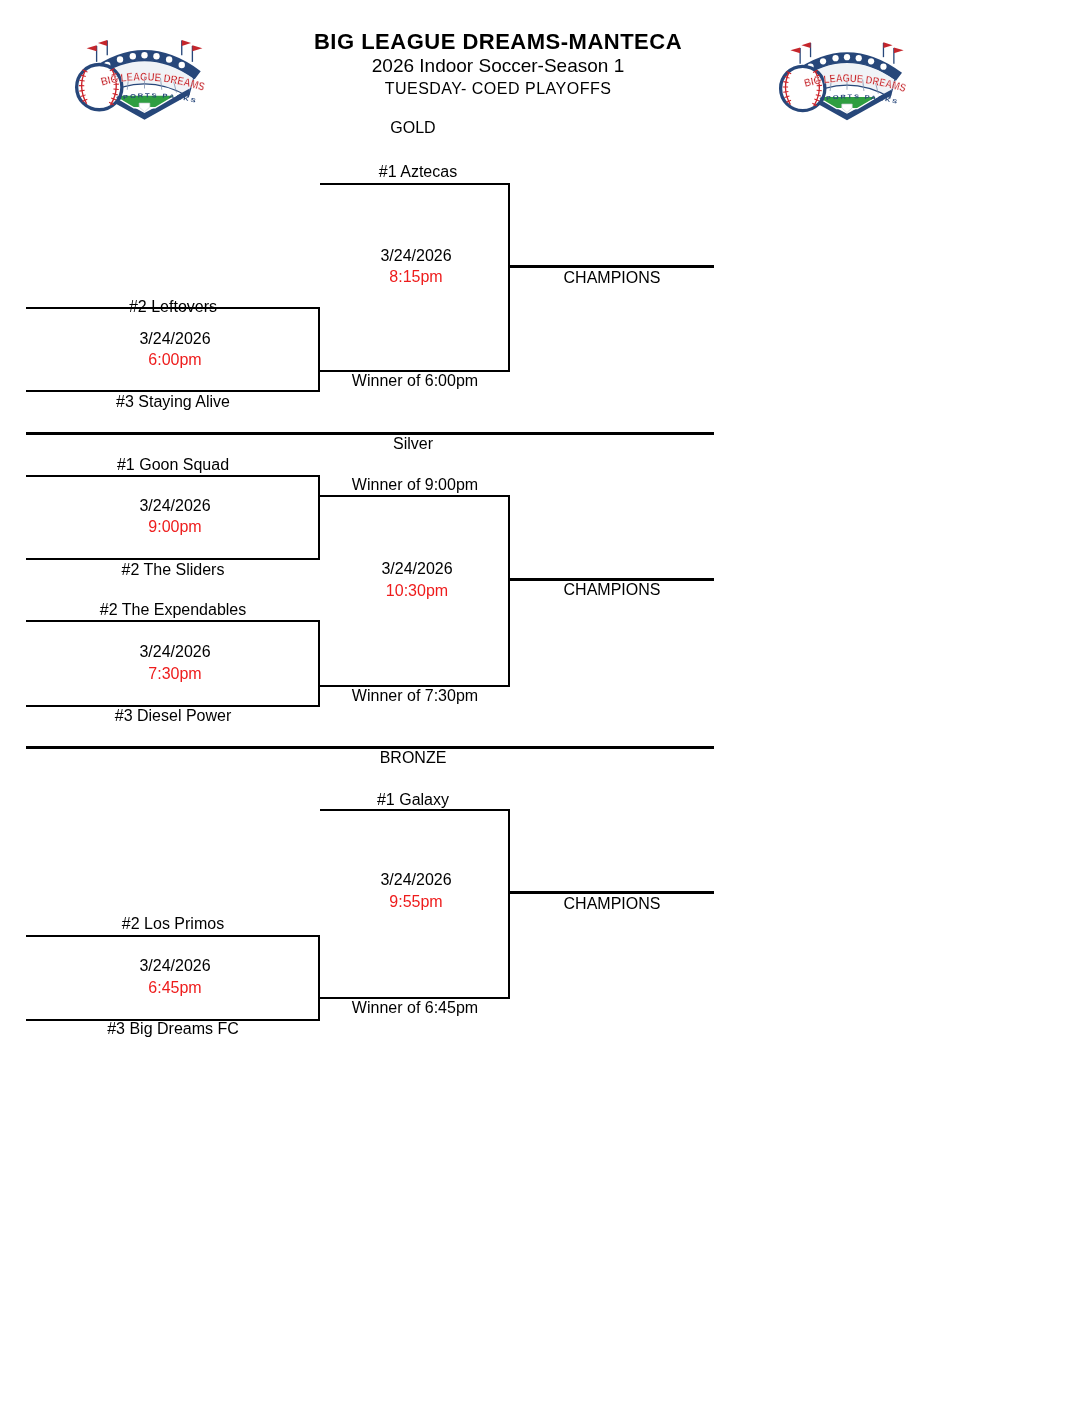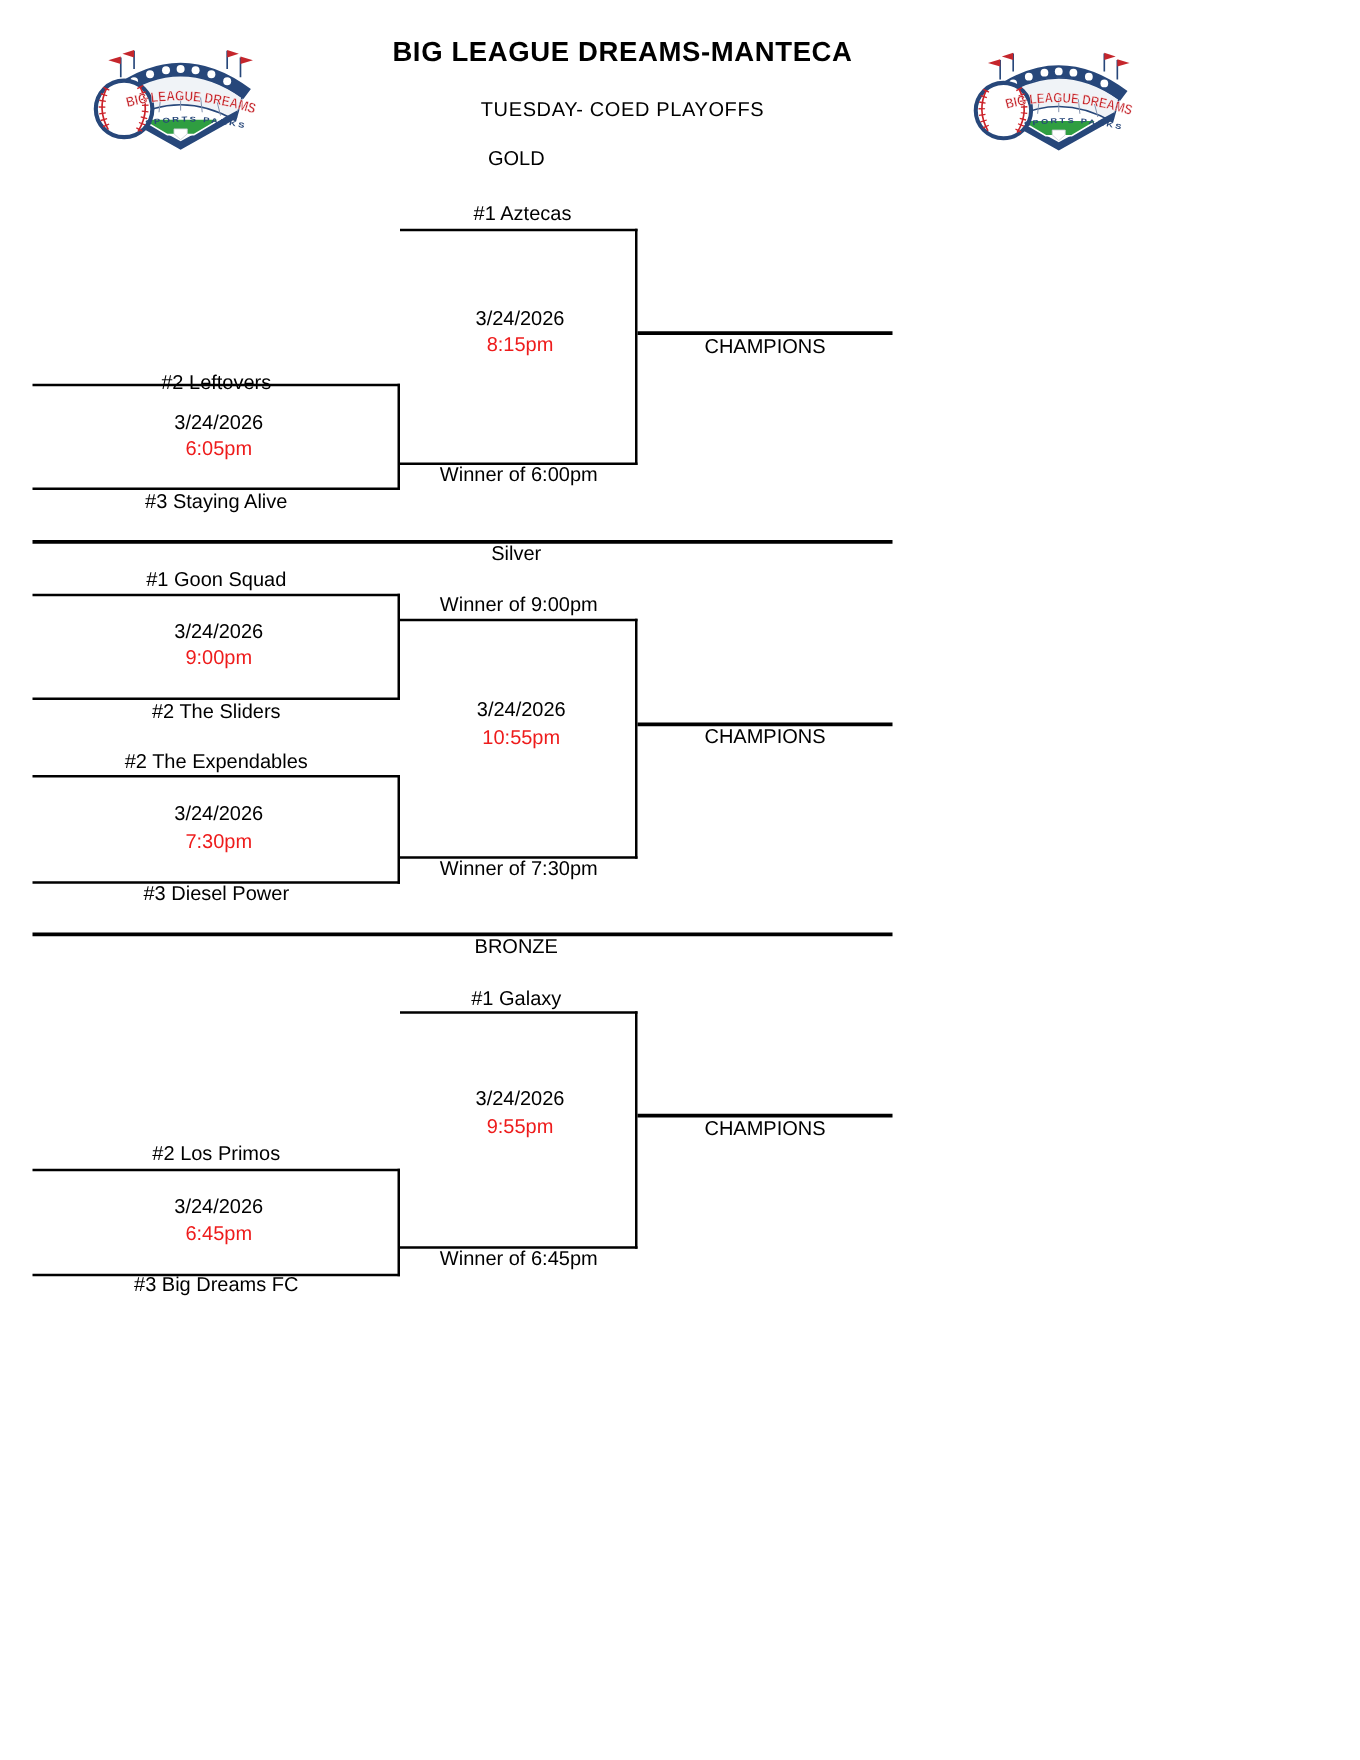--- a/index.html
+++ b/index.html
@@ -17,20 +17,21 @@
   .subtitle{top:55px;font-size:19px;}
   .subtitle2{top:80px;font-size:16px;letter-spacing:.5px;}
   .logo{position:absolute;}
 </style>
 </head>
 <body>
 
 <div class="page">
 
   <div class="hdr title">BIG LEAGUE DREAMS-MANTECA</div>
+  <div class="hdr subtitle">2026 Indoor Soccer-Season 1</div>
   <div class="hdr subtitle2">TUESDAY- COED PLAYOFFS</div>
 
   <svg class="logo" style="left:74px;top:32px;width:141px;height:89px" viewBox="0 0 212 132">
     <defs>
       <path id="arcMainL" d="M42,80 Q112,60 202,90"></path>
       <path id="arcSubL" d="M64,102 Q126,90 194,108"></path>
     </defs>
     <g>
       <path d="M34,44 V20" stroke="#27477a" stroke-width="2" fill="none"></path>
       <path d="M34,19 l-15,4.5 15,4.5 z" fill="#c5262c"></path>
@@ -125,41 +126,41 @@
   <div class="hline" style="left:320px;top:183px;width:190px"></div>
   <div class="vline" style="left:508px;top:183px;height:189px"></div>
   <div class="lbl" style="left:316px;top:248px">3/24/2026</div>
   <div class="lbl red" style="left:316px;top:269px">8:15pm</div>
   <div class="hline thick" style="left:510px;top:265px;width:204px"></div>
   <div class="lbl b" style="left:512px;top:270px">CHAMPIONS</div>
   <div class="lbl" style="left:73px;top:299px">#2 Leftovers</div>
   <div class="hline" style="left:26px;top:307px;width:294px"></div>
   <div class="vline" style="left:318px;top:307px;height:85px"></div>
   <div class="lbl" style="left:75px;top:331px">3/24/2026</div>
-  <div class="lbl red" style="left:75px;top:352px">6:05pm</div>
+  <div class="lbl red" style="left:75px;top:352px">6:00pm</div>
   <div class="hline" style="left:320px;top:370px;width:190px"></div>
   <div class="lbl" style="left:315px;top:373px">Winner of 6:00pm</div>
   <div class="hline" style="left:26px;top:390px;width:294px"></div>
   <div class="lbl" style="left:73px;top:394px">#3 Staying Alive</div>
 
   <div class="hline thick" style="left:26px;top:432px;width:688px"></div>
 
   <div class="lbl b" style="left:313px;top:436px">Silver</div>
   <div class="lbl" style="left:73px;top:457px">#1 Goon Squad</div>
   <div class="hline" style="left:26px;top:475px;width:294px"></div>
   <div class="vline" style="left:318px;top:475px;height:85px"></div>
   <div class="lbl" style="left:315px;top:477px">Winner of 9:00pm</div>
   <div class="hline" style="left:320px;top:495px;width:190px"></div>
   <div class="lbl" style="left:75px;top:498px">3/24/2026</div>
   <div class="lbl red" style="left:75px;top:519px">9:00pm</div>
   <div class="hline" style="left:26px;top:558px;width:294px"></div>
   <div class="lbl" style="left:73px;top:562px">#2 The Sliders</div>
   <div class="vline" style="left:508px;top:495px;height:192px"></div>
   <div class="lbl" style="left:317px;top:561px">3/24/2026</div>
-  <div class="lbl red" style="left:317px;top:583px">10:55pm</div>
+  <div class="lbl red" style="left:317px;top:583px">10:30pm</div>
   <div class="hline thick" style="left:510px;top:578px;width:204px"></div>
   <div class="lbl b" style="left:512px;top:582px">CHAMPIONS</div>
   <div class="lbl" style="left:73px;top:602px">#2 The Expendables</div>
   <div class="hline" style="left:26px;top:620px;width:294px"></div>
   <div class="vline" style="left:318px;top:620px;height:87px"></div>
   <div class="lbl" style="left:75px;top:644px">3/24/2026</div>
   <div class="lbl red" style="left:75px;top:666px">7:30pm</div>
   <div class="hline" style="left:320px;top:685px;width:190px"></div>
   <div class="lbl" style="left:315px;top:688px">Winner of 7:30pm</div>
   <div class="hline" style="left:26px;top:705px;width:294px"></div>

